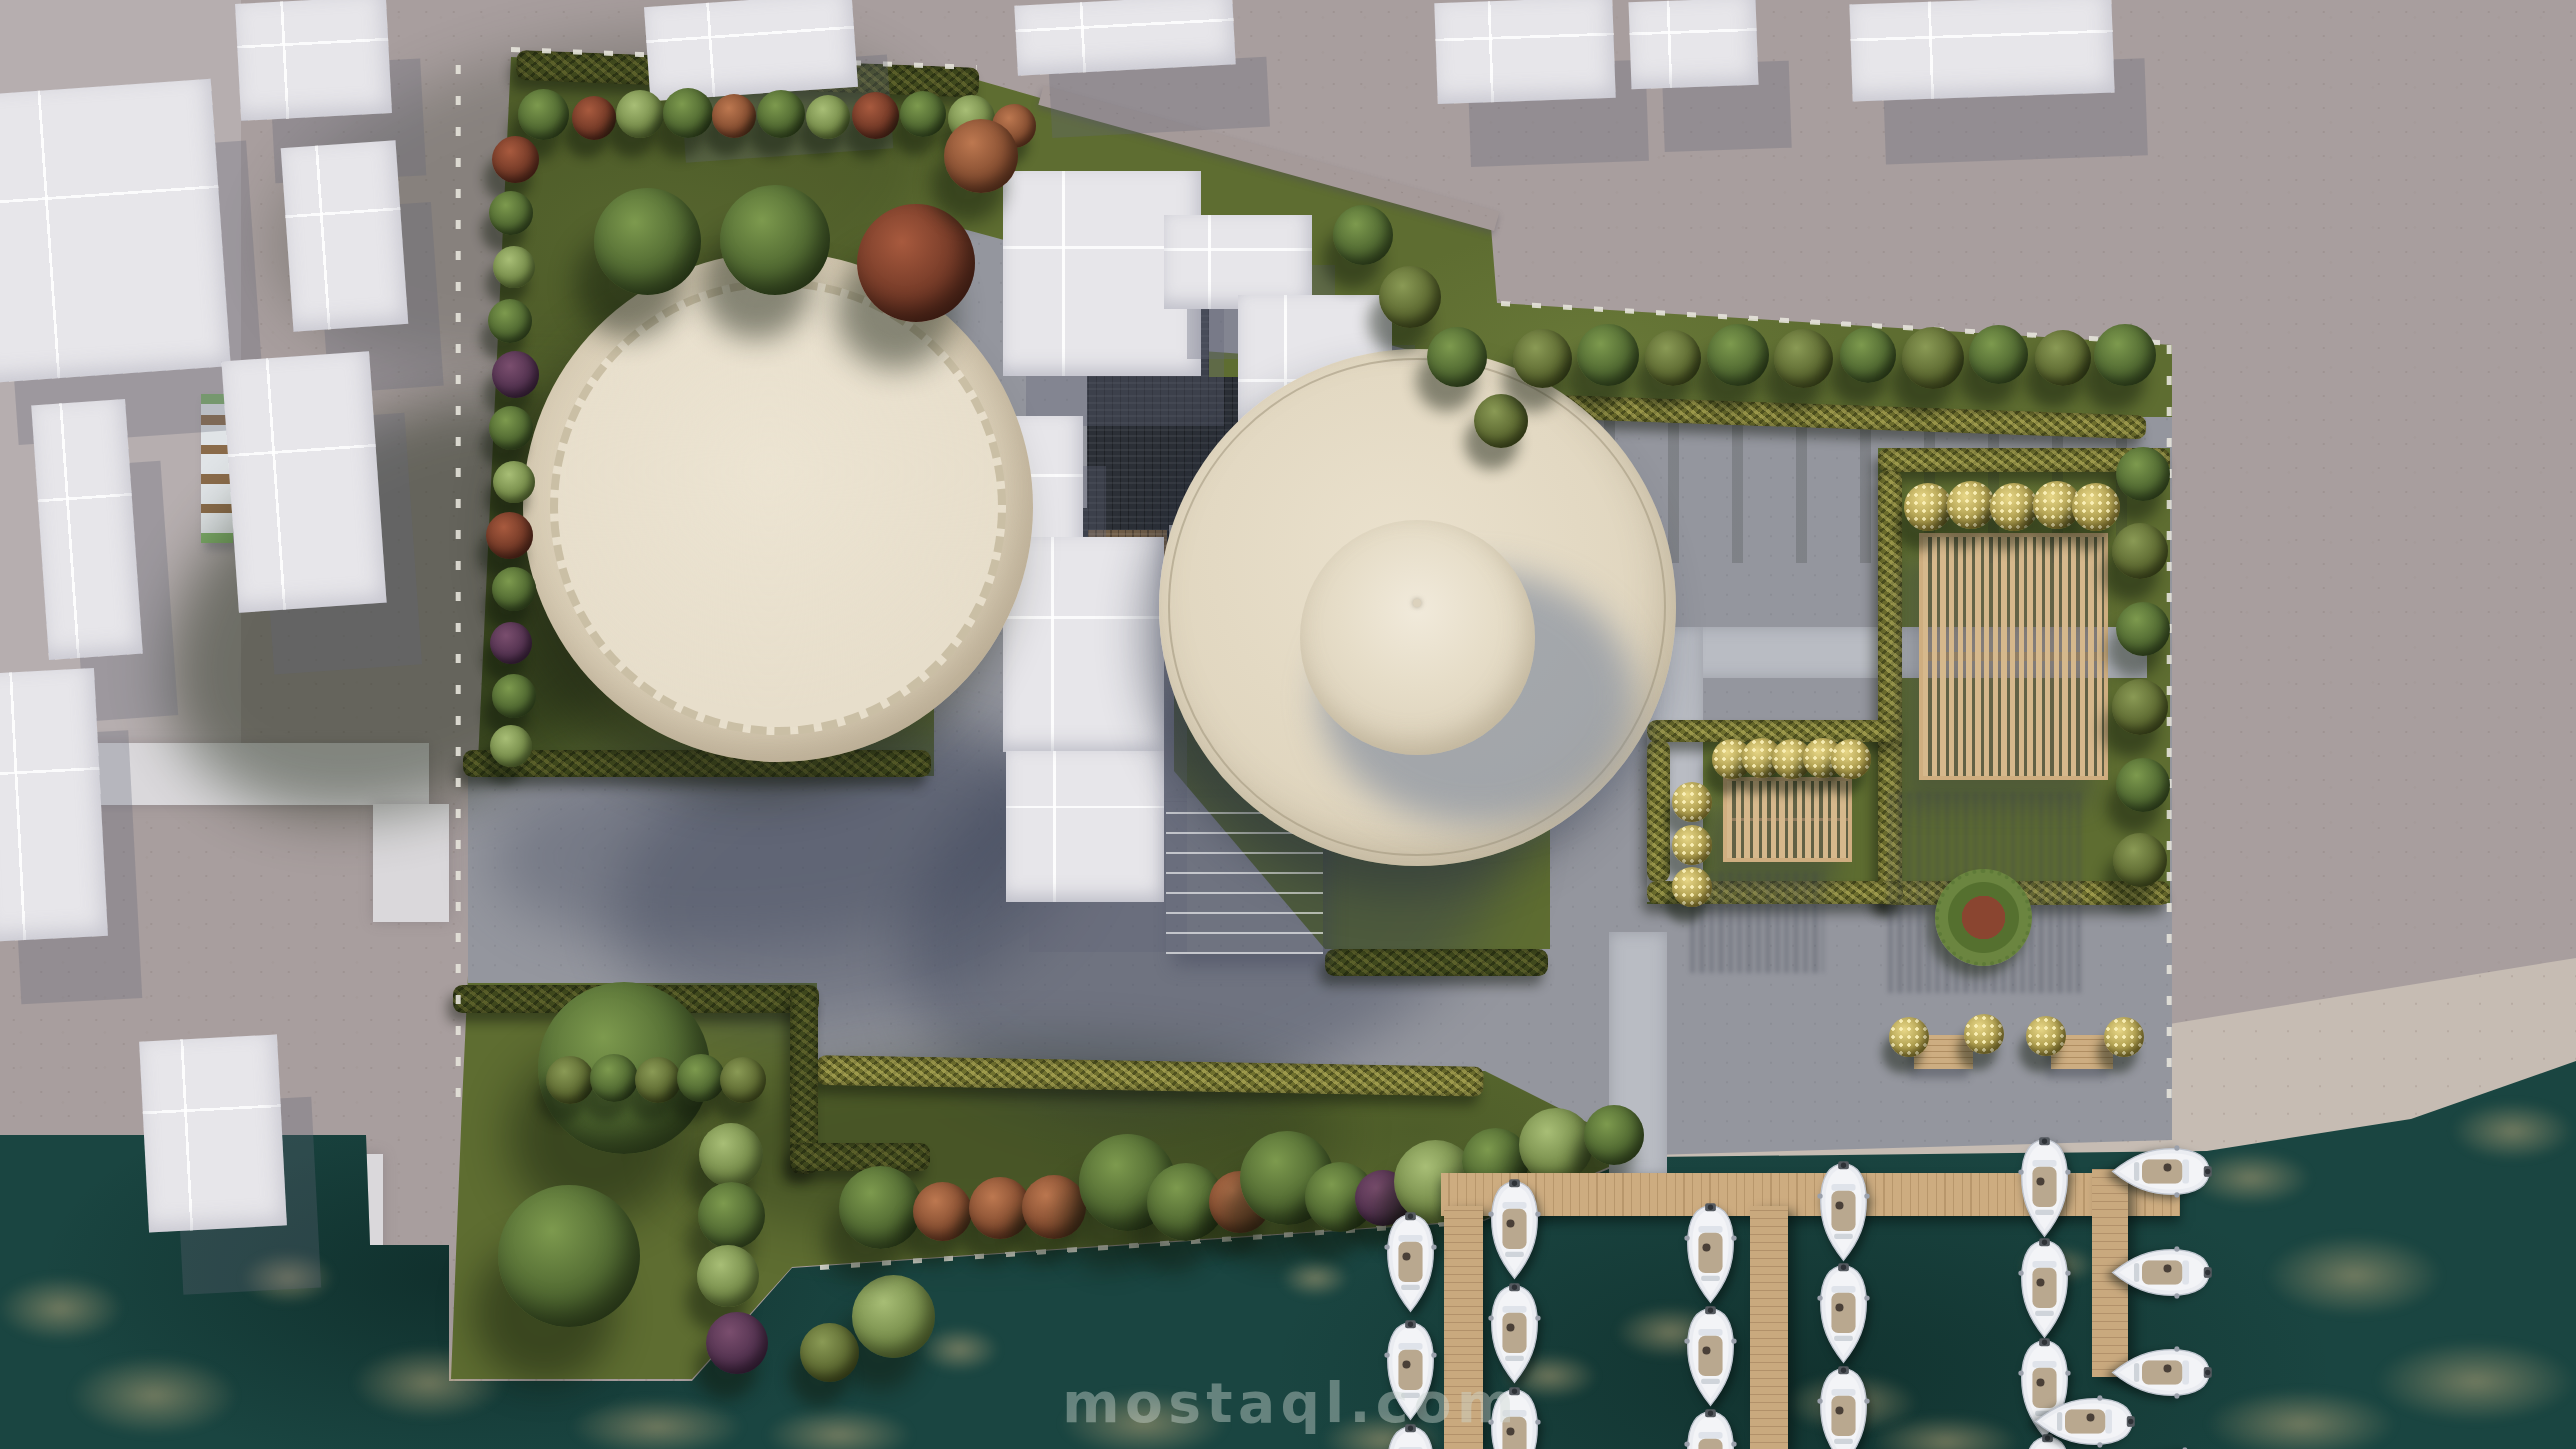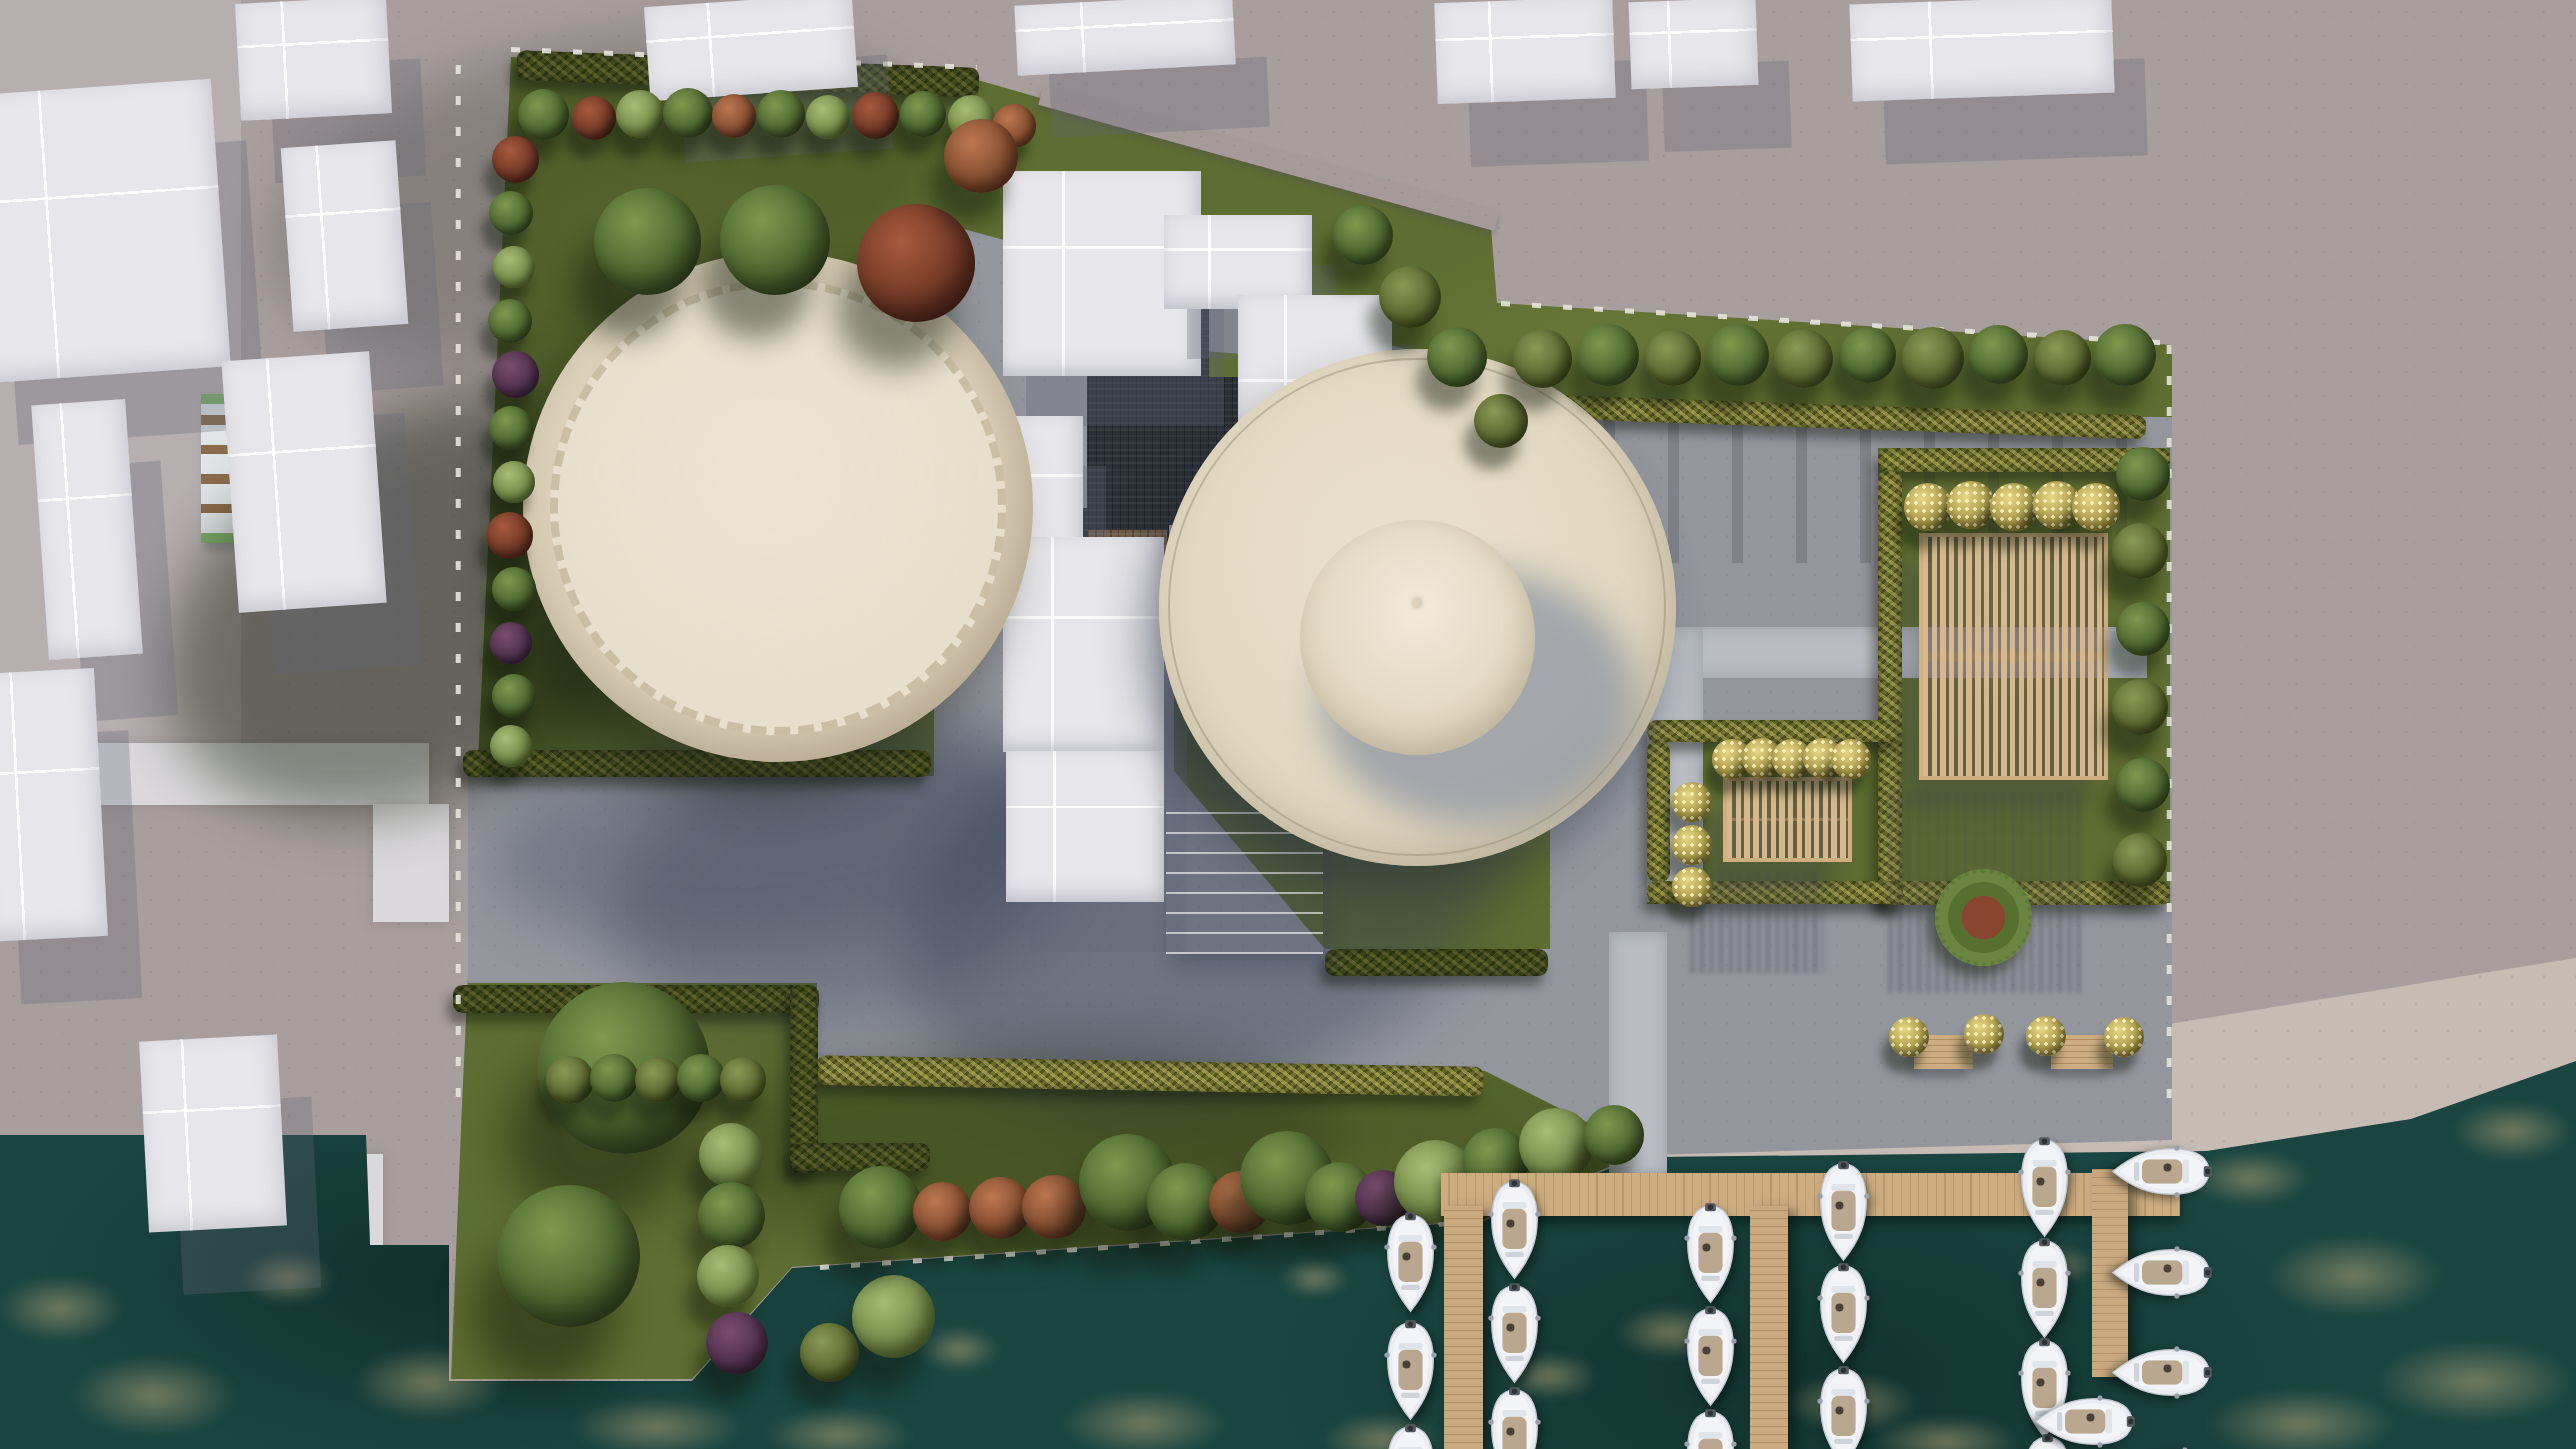--- a/index.html
+++ b/index.html
@@ -640,15 +640,16 @@
     <rect x="30" y="108" width="28" height="8" rx="3" fill="#cfd4da"></rect>
     <rect x="36" y="0" width="16" height="12" rx="3" fill="#555a60"></rect>
     <circle cx="44" cy="6" r="4" fill="#2e3237"></circle>
     <circle cx="9" cy="52" r="4" fill="#9aa0ab"></circle>
     <circle cx="79" cy="52" r="4" fill="#9aa0ab"></circle>
     <circle cx="38" cy="66" r="6" fill="#4a4038"></circle>
   </svg>
         </div>
       </div>
 
+    <div id="watermark-en">mostaql.com</div>
   </div>
 </div>
 
 
 </body></html>

